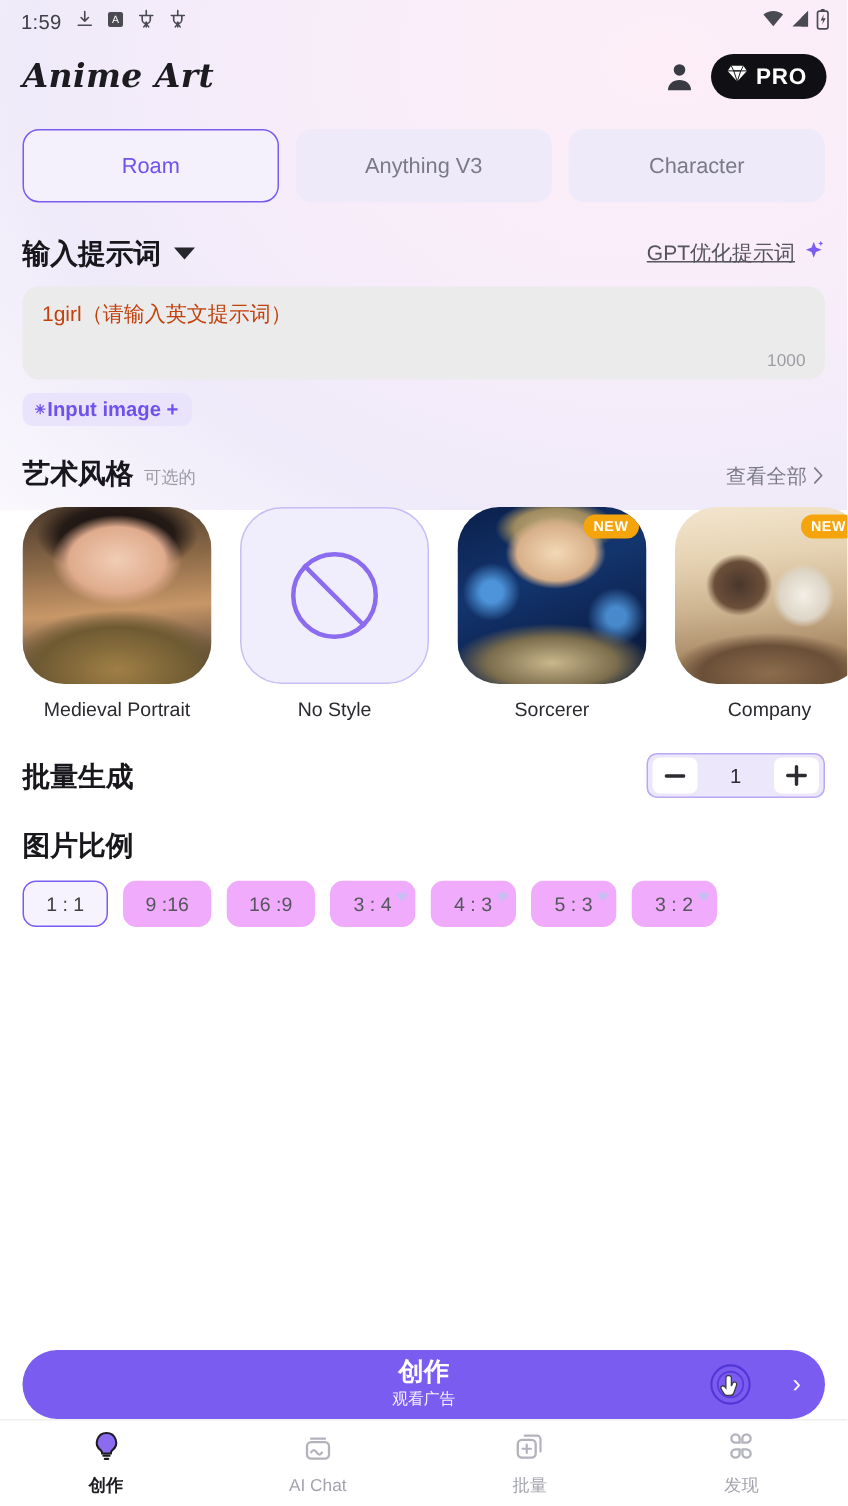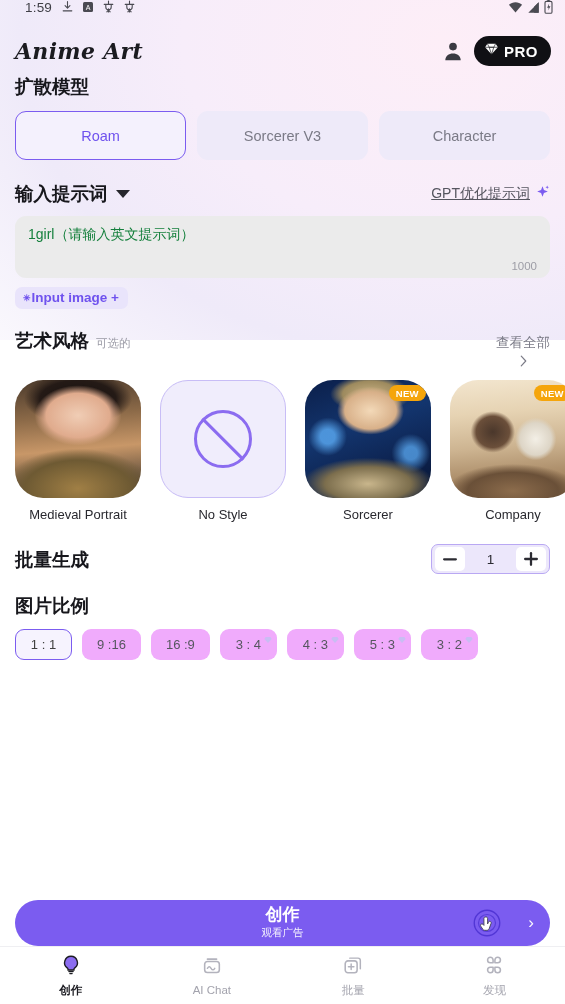--- a/index.html
+++ b/index.html
@@ -18,23 +18,23 @@
     position:absolute; left:0; top:0; width:565px; height:340px;
     background:
       radial-gradient(120% 150% at 78% 12%, #fdeef7 0%, #f7edfa 38%, #efeaf9 62%, #ffffff 100%),
       linear-gradient(180deg,#ece8f9 0%, #f5eefa 45%, #ffffff 100%);
     z-index:0;
   }
 
   
   .statusbar {
     position:relative; z-index:3;
-    height:28px; display:flex; align-items:flex-start;
+    height:28px; display:flex; align-items:center;
     padding:0 12px 0 14px; gap:9px;
-    color:#4a4a52; font-size:13px;margin-left:11px;
+    color:#4a4a52; font-size:13px;
   }
   .sb-time { font-size:13.5px; letter-spacing:.2px; color:#3f3f46; }
   .sb-icons-left { display:flex; align-items:center; gap:8px; }
   .sb-spacer { flex:1; }
   .sb-icons-right { display:flex; align-items:center; gap:4px; }
   .ic { display:inline-block; }
 
   
   .appbar {
     position:relative; z-index:3;
@@ -58,21 +58,21 @@
   }
   .pro-btn .lbl { font-size:15px; font-weight:700; letter-spacing:.5px; }
 
   
   .content { position:relative; z-index:2; padding:0 15px; }
   .sec-title {
     font-size:18.5px; font-weight:700; color:#17171c;
     font-family:"Liberation Sans", sans-serif;
   }
   .sec-sub { font-size:11.5px; color:#9a9aa5; margin-left:7px; }
-  .sec-right { margin-left:auto; display:flex; align-items:center; gap:3px; font-size:13.5px; color:#7b7b87;flex-direction:column; }
+  .sec-right { margin-left:auto; display:flex; align-items:center; gap:3px; font-size:13.5px; color:#7b7b87; }
 
   
   .model-row { display:flex; gap:11px; margin-top:12px; }
   .pill {
     flex:1; height:49px; border-radius:11px;
     display:flex; align-items:center; justify-content:center;
     font-size:14.5px; color:#7a7a86; background:#eeeaf9;
     border:1.6px solid transparent;
   }
   .pill.sel { background:#f4f1fd; border-color:#7b5cf0; color:#6f52ee; font-weight:500; }
@@ -81,21 +81,21 @@
   .prompt-head { display:flex; align-items:center; margin-top:21px; }
   .prompt-head .sec-title { font-size:18.5px; }
   .caret { margin-left:8px; width:0;height:0;
     border-left:7px solid transparent;border-right:7px solid transparent;border-top:8px solid #26262c; }
   .gpt-link { margin-left:auto; display:flex; align-items:center; gap:5px; }
   .gpt-link .txt { font-size:14px; color:#55555f; text-decoration:underline; }
   .prompt-box {
     margin-top:10px; height:62px; border-radius:11px; background:#ebebeb;
     padding:10px 13px 6px 13px; position:relative;
   }
-  .prompt-ph { font-size:14px; color:#15803d; }
+  .prompt-ph { font-size:14px; color:#c2410c; }
   .prompt-count { position:absolute; right:13px; bottom:6px; font-size:11.5px; color:#9d9da6; }
   .inimg {
     display:inline-flex; align-items:center; margin-top:9px;
     background:#e9e4fb; border-radius:7px; padding:3px 9px 4px 8px;
     font-size:13.5px; font-weight:700; color:#6f52ee;
   }
   .inimg .star { font-size:9px; vertical-align:super; margin-right:1px; }
 
   
   .style-head { display:flex; align-items:baseline; margin-top:19px; }
@@ -266,27 +266,26 @@
             <path d="M5 3h14l4 6-11 12L1 9l4-6z" fill="#ffffff"></path>
             <path d="M5 3l3 6h8l3-6M1 9h22M12 21L8 9M12 21l4-12" stroke="#101014" stroke-width="1.1" fill="none"></path>
           </svg>
       </span>
       <span class="lbl">PRO</span>
     </span>
   </div>
 
   <div class="content">
     
-    <div class="sec-title">扩散模型</div>
     <div class="model-row">
       <div class="pill sel">
         <span>Roam</span>
       </div>
       <div class="pill">
-        <span>Sorcerer V3</span>
+        <span>Anything V3</span>
       </div>
       <div class="pill">
         <span>Character</span>
       </div>
     </div>
 
     
     <div class="prompt-head">
       <span class="sec-title">输入提示词</span>
       <span class="caret"></span>

